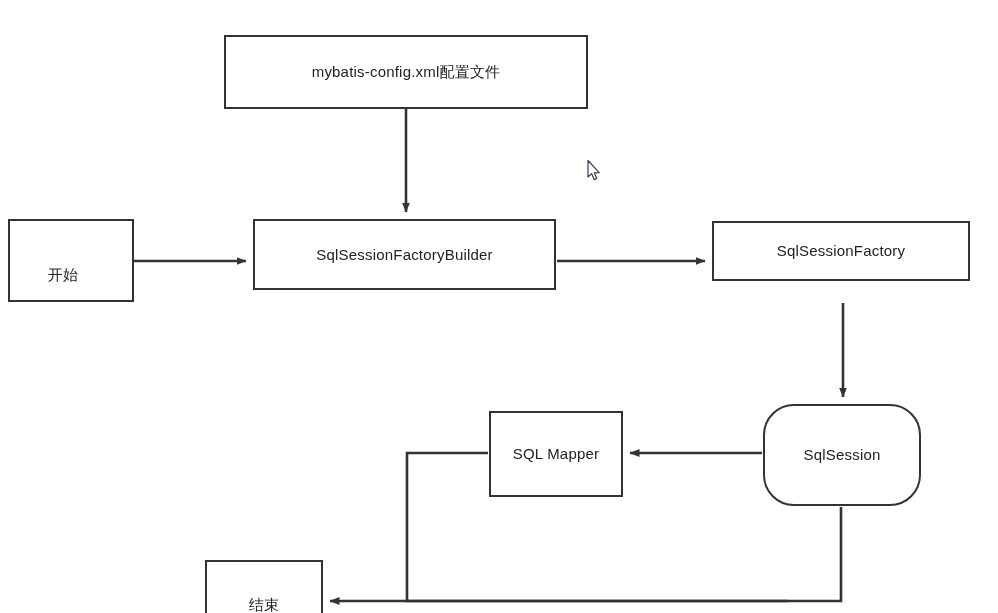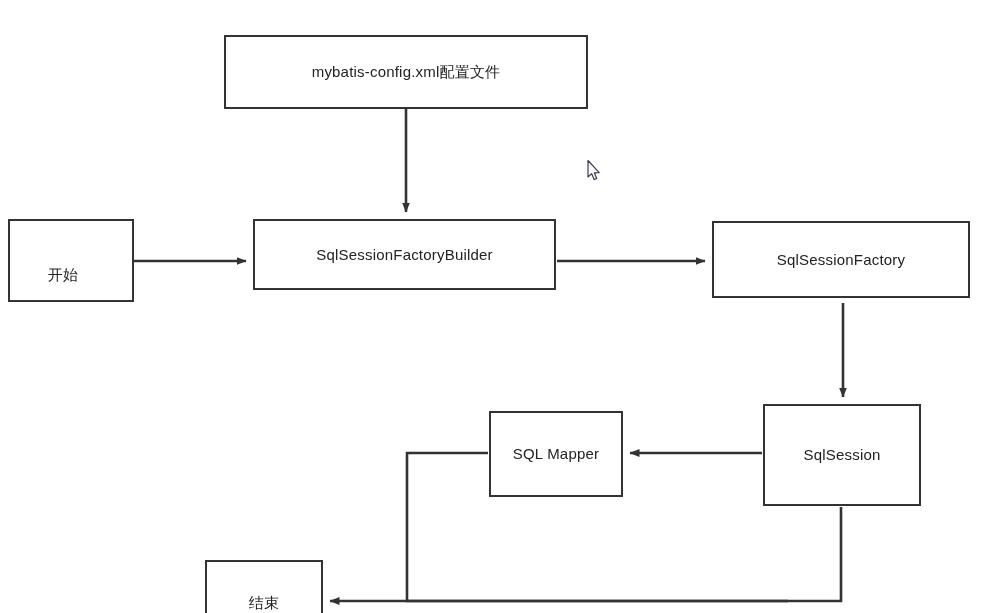--- a/index.html
+++ b/index.html
@@ -39,25 +39,25 @@
     line-height: 1.2;
     letter-spacing: 0.2px;
     white-space: nowrap;
     text-align: center;
   }
   #node-start    { left: 8px;   top: 219px; width: 126px; height: 83px; }
   #node-config   { left: 224px; top: 35px;  width: 364px; height: 74px; }
   #node-builder  { left: 253px; top: 219px; width: 303px; height: 83px; }
   #node-factory  { left: 712px; top: 221px; width: 258px; height: 81px; }
   #node-mapper   { left: 489px; top: 411px; width: 134px; height: 86px; }
-  #node-session  { left: 763px; top: 404px; width: 158px; height: 102px; }
+  #node-session  { left: 763px; top: 404px; width: 158px; height: 102px; border-radius: 31px; }
   #node-end      { left: 205px; top: 560px; width: 118px; height: 70px; }
 
   #node-start .node-label { transform: translateX(-8px); margin-top: 29px; }
-  #node-end   .node-label { transform: translateY(10px); font-family: Liberation Mono, monospace; }
+  #node-end   .node-label { transform: translateY(10px); }
 
   .cursor {
     position: absolute;
     width: 16px;
     height: 22px;
     pointer-events: none;
   }
 </style>
 </head>
 <body>
@@ -91,21 +91,21 @@
   </div>
 
   <div class="node-box" id="node-config" style="left: 224px; top: 35px; width: 364px; height: 74px;">
     <span class="node-label">mybatis-config.xml配置文件</span>
   </div>
 
   <div class="node-box" id="node-builder" style="left: 253px; top: 219px; width: 303px; height: 71px;">
     <span class="node-label">SqlSessionFactoryBuilder</span>
   </div>
 
-  <div class="node-box" id="node-factory" style="left: 712px; top: 221px; width: 258px; height: 77px;">
+  <div class="node-box" id="node-factory" style="left: 712px; top: 221px; width: 258px; height: 60px;">
     <span class="node-label">SqlSessionFactory</span>
   </div>
 
   <div class="node-box" id="node-mapper" style="left: 489px; top: 411px; width: 134px; height: 86px;">
     <span class="node-label">SQL Mapper</span>
   </div>
 
   <div class="node-box" id="node-session" style="left: 763px; top: 404px; width: 158px; height: 102px;">
     <span class="node-label">SqlSession</span>
   </div>

